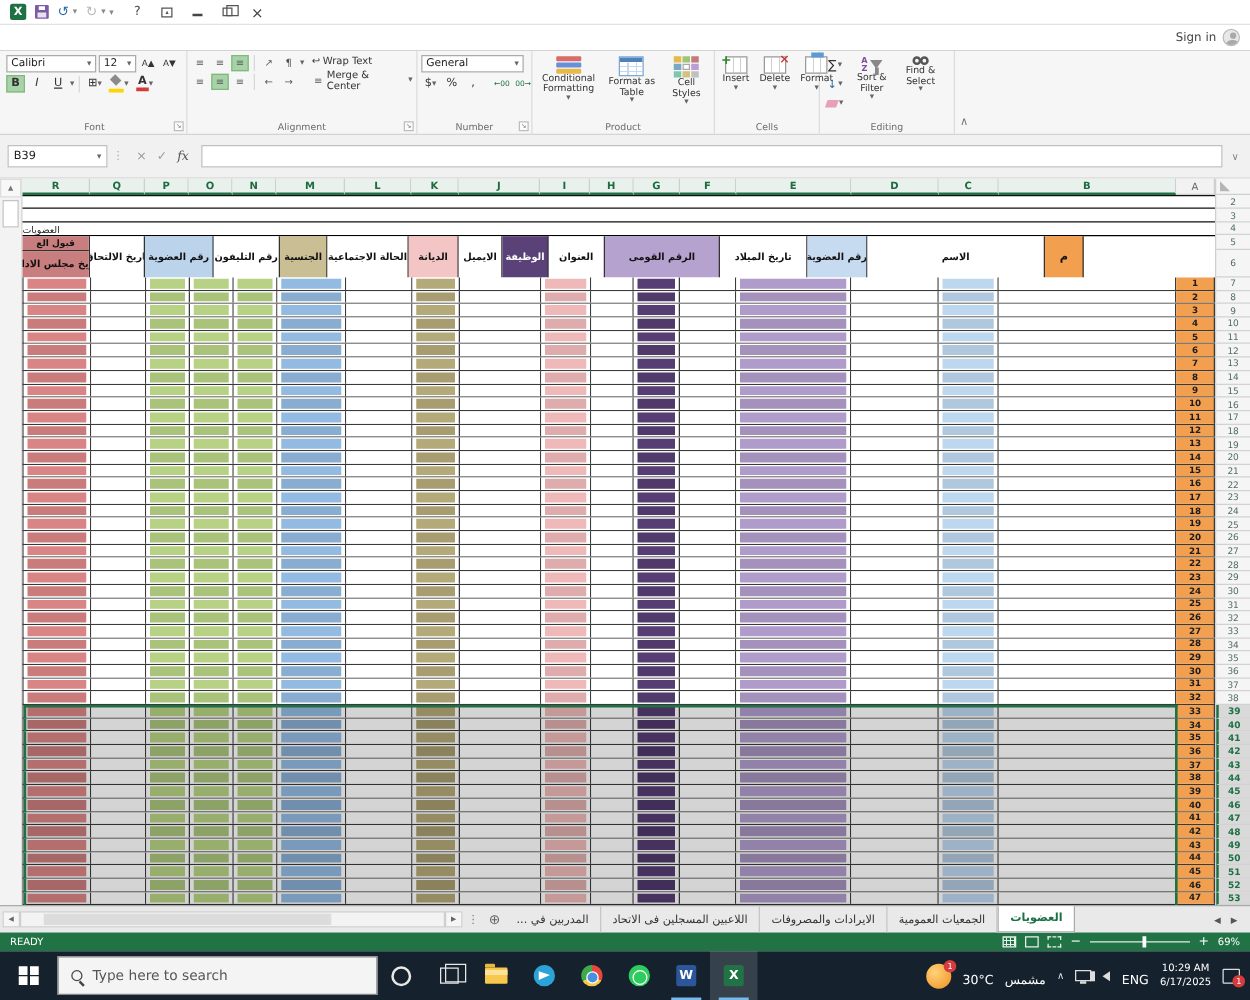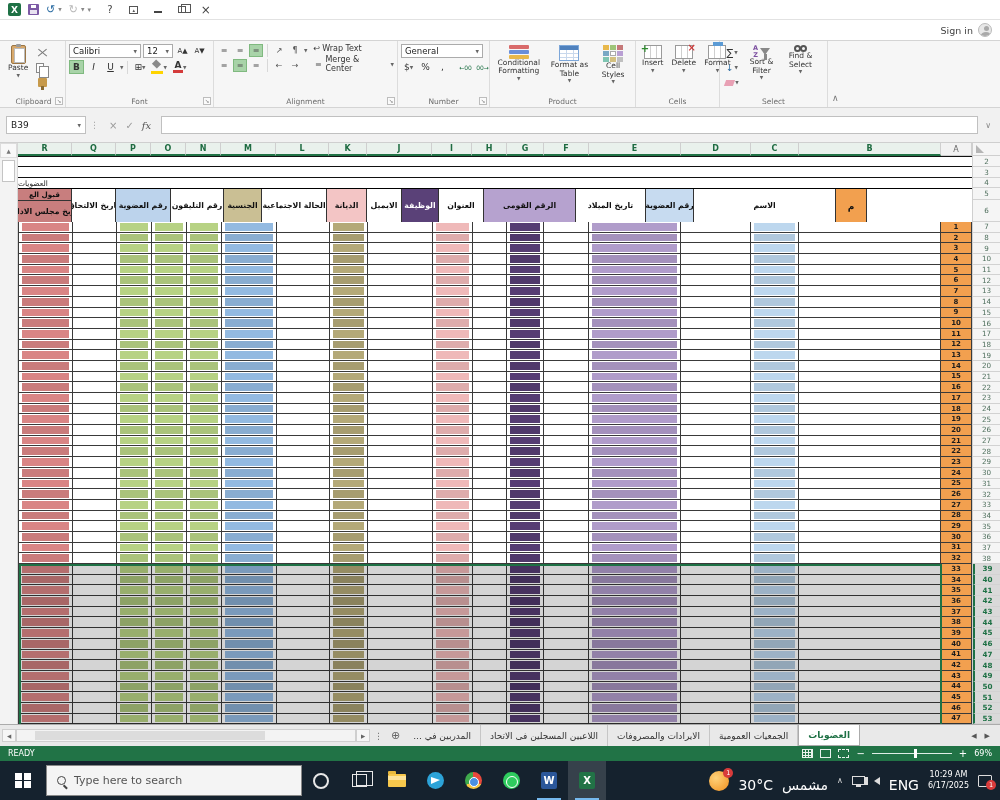--- a/index.html
+++ b/index.html
@@ -200,21 +200,21 @@
   .telegram:after{content:"";position:absolute;top:5px;left:4px;width:0;height:0;border-left:9px solid #fff;border-top:3px solid transparent;border-bottom:4px solid transparent;}
   .chrome{width:17px;height:17px;border-radius:50%;background:conic-gradient(#e8483c 0 33%,#f7c843 33% 66%,#3faa4c 66% 100%);position:relative;}
   .chrome:after{content:"";position:absolute;top:4.5px;left:4.5px;width:8px;height:8px;background:#4a90e2;border:1.6px solid #fff;border-radius:50%;}
   .whatsapp{width:17px;height:17px;border-radius:50%;background:#2ecc5e;position:relative;}
   .whatsapp:after{content:"";position:absolute;top:3.5px;left:3.5px;width:10px;height:10px;border:1.8px solid #fff;border-radius:50%;}
   .worddoc{width:16px;height:17px;background:#2b579a;border-radius:2px;color:#fff;font-size:10px;font-weight:bold;display:flex;align-items:center;justify-content:center;}
   .exceldoc{width:16px;height:17px;background:#217346;border-radius:2px;color:#fff;font-size:10px;font-weight:bold;display:flex;align-items:center;justify-content:center;}
   #tray{margin-left:auto;display:flex;align-items:center;gap:9px;padding-right:8px;}
   .weather{width:20px;height:20px;border-radius:50%;background:radial-gradient(circle at 35% 35%,#ffd27a,#f0901e);position:relative;}
   .badge{position:absolute;top:-3px;right:-4px;min-width:10px;height:10px;border-radius:50%;background:#d83b3b;color:#fff;font-size:6.5px;display:flex;align-items:center;justify-content:center;}
-  .traytxt{font-size:14px;color:#fff;margin-top:8px;}
+  .traytxt{font-size:10px;color:#fff;margin-top:8px;}
   .chev{font-size:8px;color:#ddd;}
   .net{width:13px;height:9px;border:1.4px solid #ddd;position:relative;}
   .net:after{content:"";position:absolute;bottom:-3px;left:3px;width:5px;height:2px;background:#ddd;}
   .spk{width:0;height:0;border-top:4px solid transparent;border-bottom:4px solid transparent;border-right:6px solid #ddd;position:relative;}
   .spk:before{content:"";position:absolute;left:-10px;top:-4px;width:4px;height:8px;background:#ddd;}
   .clock{display:flex;flex-direction:column;align-items:center;justify-content:center;font-size:8px;line-height:1.3;color:#fff;}
   .notif{width:14px;height:12px;border:1.4px solid #ddd;border-radius:1px;position:relative;}
   .notif .badge{top:4px;right:-5px;background:#d83b3b;}
 </style>
 </head>
@@ -247,43 +247,20 @@
 
 <div id="tabrow">
   <div id="signin">
     <span>Sign in</span>
     <div class="avatar"></div>
   </div>
 </div>
 
 <div id="ribbon">
 
-  <div class="rgroup" style="width:64px">
-    <div class="rgc">
-      <div class="vbtn">
-        <div class="clip-ic"></div>
-        <span>Paste</span>
-        <span class="dd">▼</span>
-      </div>
-      <div class="minicol">
-        <div class="mini">
-            <div class="scis"></div>
-          </div>
-        <div class="mini">
-            <div class="copy-ic"></div>
-            <span class="dd">▼</span>
-          </div>
-        <div class="mini">
-            <div class="brush-ic"></div>
-          </div>
-      </div>
-    </div>
-    <div class="rlabel">Clipboard</div>
-    <div class="dlg">↘</div>
-  </div>
 
   <div class="rgroup" style="width:148px">
     <div style="flex:1">
       <div class="fr">
         <div class="combo" style="width:72px">
           <span>Calibri</span>
             <span class="dd">▼</span>
         </div>
         <div class="combo" style="width:30px">
           <span>12</span>
@@ -474,21 +451,21 @@
       </div>
       <div class="vbtn" style="width:37px">
         <div class="binoc">
             <span></span>
             <span></span>
           </div>
         <span>Find &amp; Select</span>
           <span class="dd">▼</span>
       </div>
     </div>
-    <div class="rlabel">Select</div>
+    <div class="rlabel">Editing</div>
   </div>
 
 
   <div class="collapse">∧</div>
 </div>
 
 <div id="formulabar">
   <div id="namebox">
     <span>B39</span>
       <span class="dd">▼</span>

